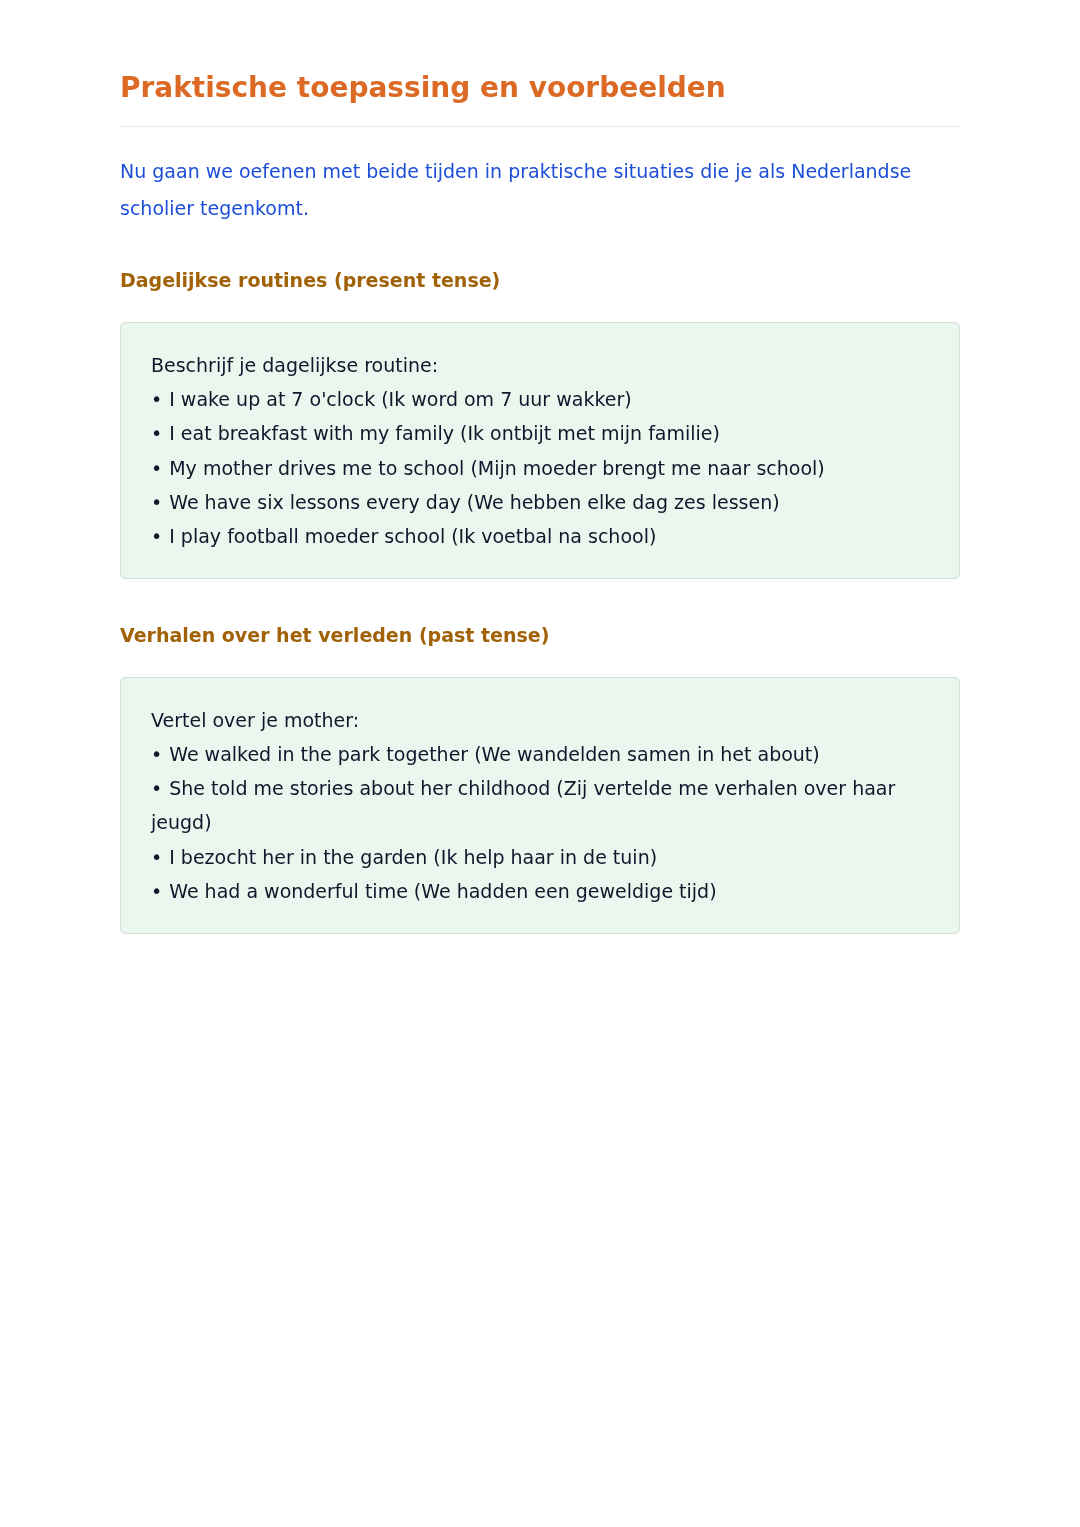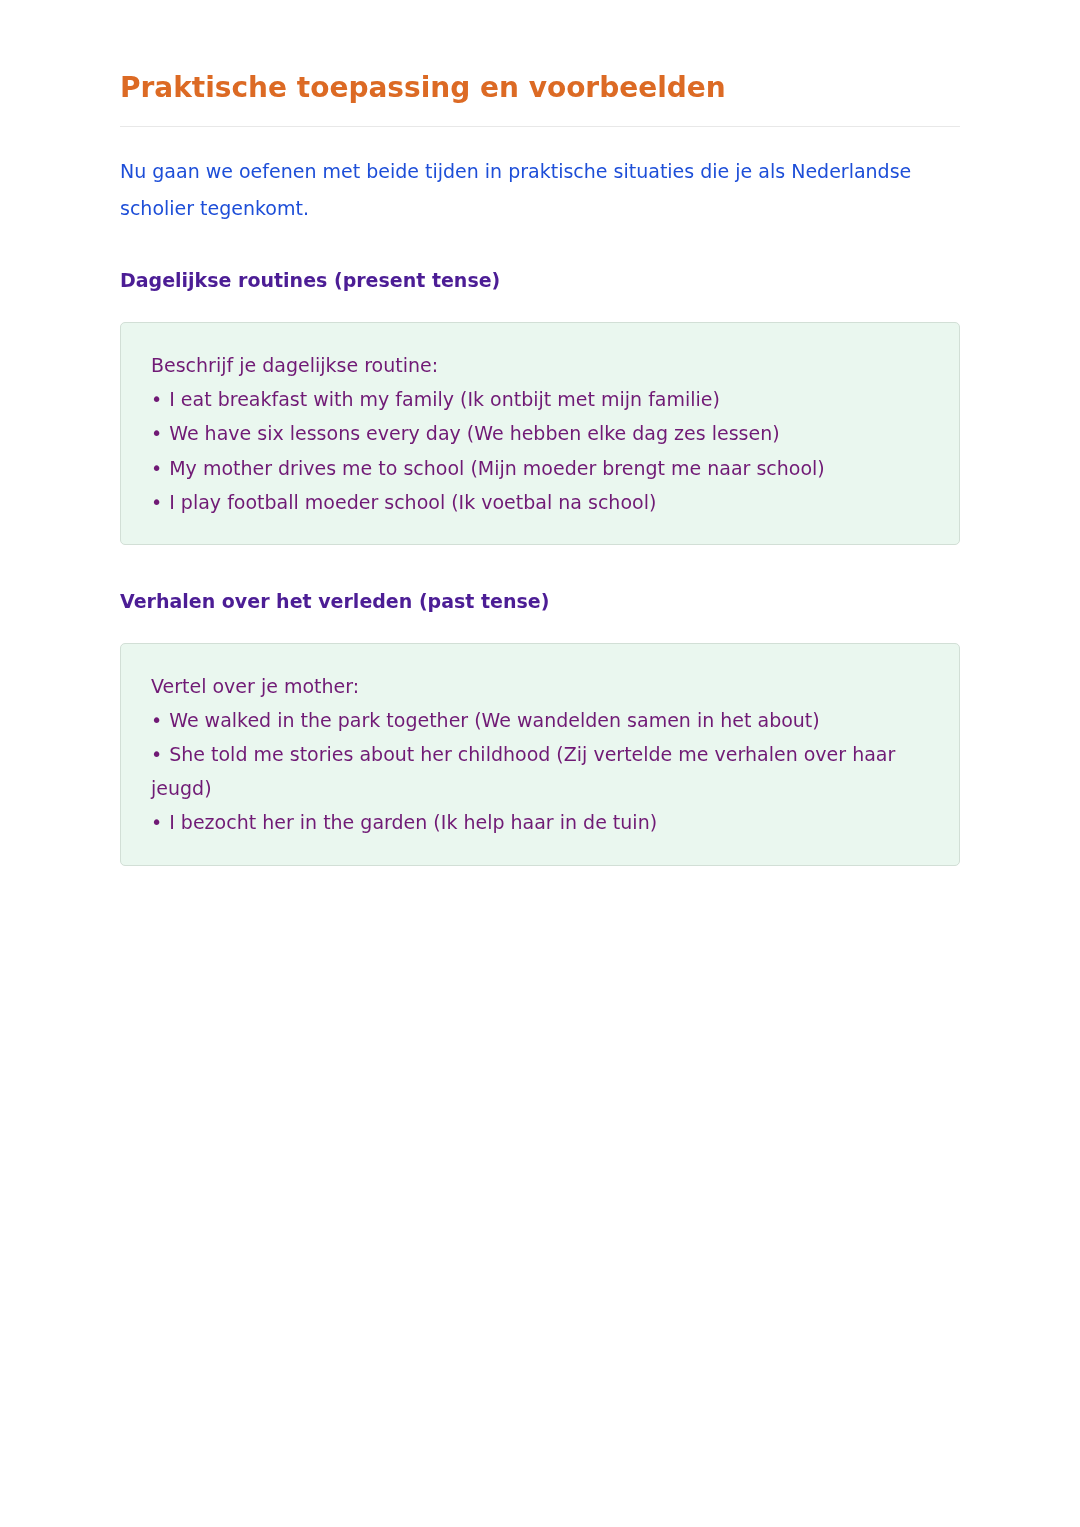--- a/index.html
+++ b/index.html
@@ -38,31 +38,31 @@
     margin: 0 0 40px 0;
     font-size: 19px;
     line-height: 1.95;
     color: #1d4ed8;
   }
   h3.section-heading {
     margin: 0 0 28px 0;
     font-size: 19px;
     line-height: 1.4;
     font-weight: bold;
-    color: #4c1d95;
+    color: #a16207;
   }
   .example-box {
     background: #eaf7ef;
     border: 1px solid #d2dfd6;
     border-radius: 5px;
     padding: 25px 30px;
     margin: 0 0 43px 0;
     font-size: 19px;
     line-height: 1.8;
-    color: #701a75;
+    color: #0f172a;
   }
   .example-box .line {
     display: block;
   }
   .bullet {
     margin-right: 7px;
   }
 </style>
 </head>
 <body>
@@ -75,27 +75,30 @@
 
   <p class="intro">Nu gaan we oefenen met beide tijden in praktische situaties die je als Nederlandse scholier tegenkomt.</p>
 
   <div class="section">
     <h3 class="section-heading">Dagelijkse routines (present tense)</h3>
 
     <div class="example-box">
       <span class="line">Beschrijf je dagelijkse routine:</span>
 
       <span class="line">
+        <span class="bullet">•</span><span>I wake up at 7 o'clock (Ik word om 7 uur wakker)</span>
+      </span>
+      <span class="line">
         <span class="bullet">•</span><span>I eat breakfast with my family (Ik ontbijt met mijn familie)</span>
       </span>
       <span class="line">
-        <span class="bullet">•</span><span>We have six lessons every day (We hebben elke dag zes lessen)</span>
+        <span class="bullet">•</span><span>My mother drives me to school (Mijn moeder brengt me naar school)</span>
       </span>
       <span class="line">
-        <span class="bullet">•</span><span>My mother drives me to school (Mijn moeder brengt me naar school)</span>
+        <span class="bullet">•</span><span>We have six lessons every day (We hebben elke dag zes lessen)</span>
       </span>
       <span class="line">
         <span class="bullet">•</span><span>I play football moeder school (Ik voetbal na school)</span>
       </span>
     </div>
   </div>
 
   <div class="section">
     <h3 class="section-heading">Verhalen over het verleden (past tense)</h3>
 
@@ -104,16 +107,19 @@
 
       <span class="line">
         <span class="bullet">•</span><span>We walked in the park together (We wandelden samen in het about)</span>
       </span>
       <span class="line">
         <span class="bullet">•</span><span>She told me stories about her childhood (Zij vertelde me verhalen over haar jeugd)</span>
       </span>
       <span class="line">
         <span class="bullet">•</span><span>I bezocht her in the garden (Ik help haar in de tuin)</span>
       </span>
+      <span class="line">
+        <span class="bullet">•</span><span>We had a wonderful time (We hadden een geweldige tijd)</span>
+      </span>
     </div>
   </div>
 
 </div>
 
 </body></html>

